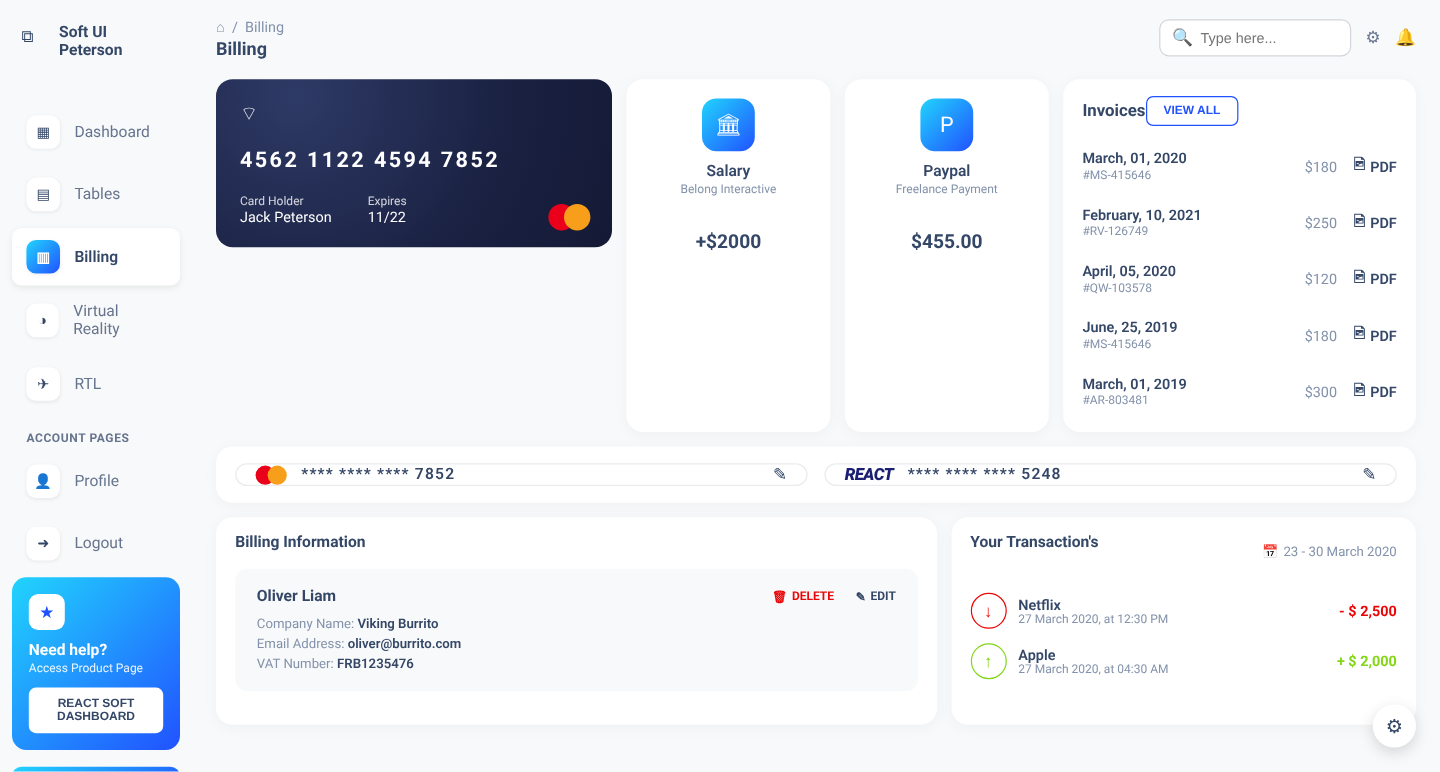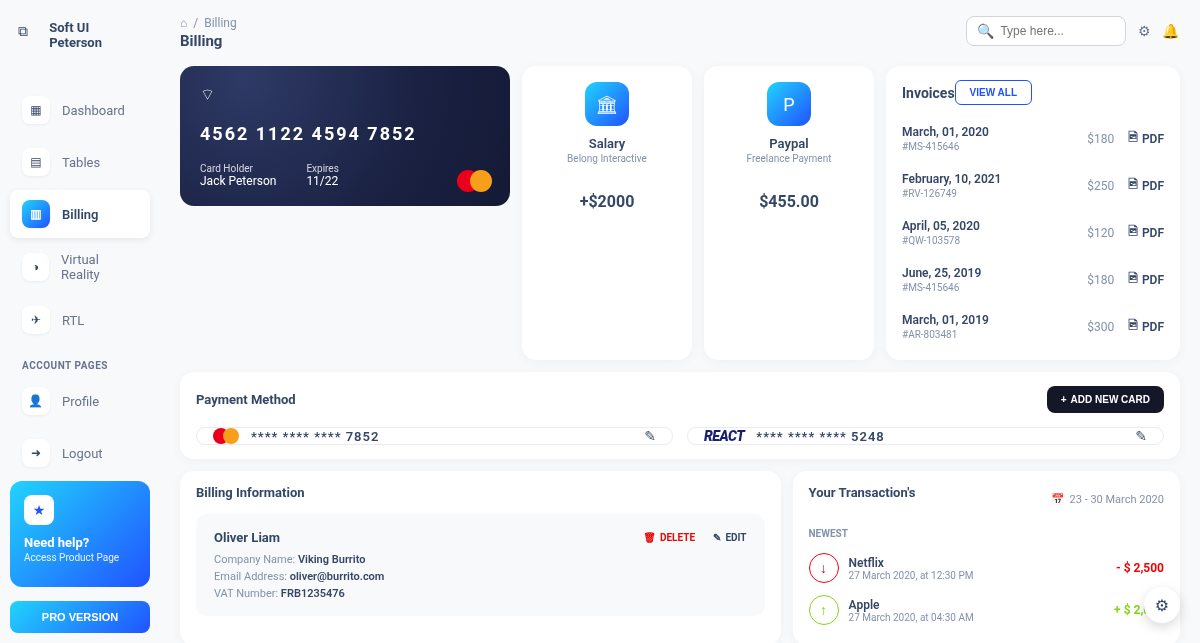--- a/index.html
+++ b/index.html
@@ -151,20 +151,21 @@
         </div>
         <div class="nav-item">
           <span class="nav-icon">➜</span>
           <span>Logout</span>
         </div>
       </div>
     <div class="help-card">
       <div class="help-icon">★</div>
       <div class="help-title">Need help?</div>
       <div class="help-sub">Access Product Page</div>
+      <button class="help-btn">REACT SOFT DASHBOARD</button>
     </div>
     <button class="pro-btn">PRO VERSION</button>
   </aside>
 
   <main class="main">
     <div class="topbar">
       <div>
         <div class="breadcrumb">
           <span>⌂</span>
           <span>/</span>
@@ -271,27 +272,20 @@
                 <span>$300</span>
                 <span class="pdf"><span>🖻</span>PDF</span>
               </div>
             </div>
           </div>
       </div>
     </div>
 
     <div class="pm-wrap">
       <div class="card pm-card">
-        <div class="pm-head">
-          <div class="pm-title">Payment Method</div>
-          <button class="add-card">
-              <span>+</span>
-              <span>ADD NEW CARD</span>
-            </button>
-        </div>
         <div class="pm-list" id="pm-list">
             <div class="pm-item">
               <div class="pm-info">
                 <span class="brand-mc">
                   <span class="c1"></span>
                   <span class="c2"></span>
                 </span>
                 <span class="pm-num">****   ****   ****   7852</span>
               </div>
               <span class="edit-icon">✎</span>
@@ -327,21 +321,20 @@
       </div>
 
       <div class="card trans-card">
         <div class="trans-head">
           <div class="trans-title">Your Transaction's</div>
           <div class="trans-range">
               <span>📅</span>
               <span>23 - 30 March 2020</span>
             </div>
         </div>
-        <div class="trans-section">NEWEST</div>
         <div id="trans-newest">
             <div class="trans-row">
               <div class="trans-left">
                 <div class="trans-circle circle-down">↓</div>
                 <div>
                   <div class="trans-name">Netflix</div>
                   <div class="trans-date">27 March 2020, at 12:30 PM</div>
                 </div>
               </div>
               <div class="amt-neg">- $ 2,500</div>

